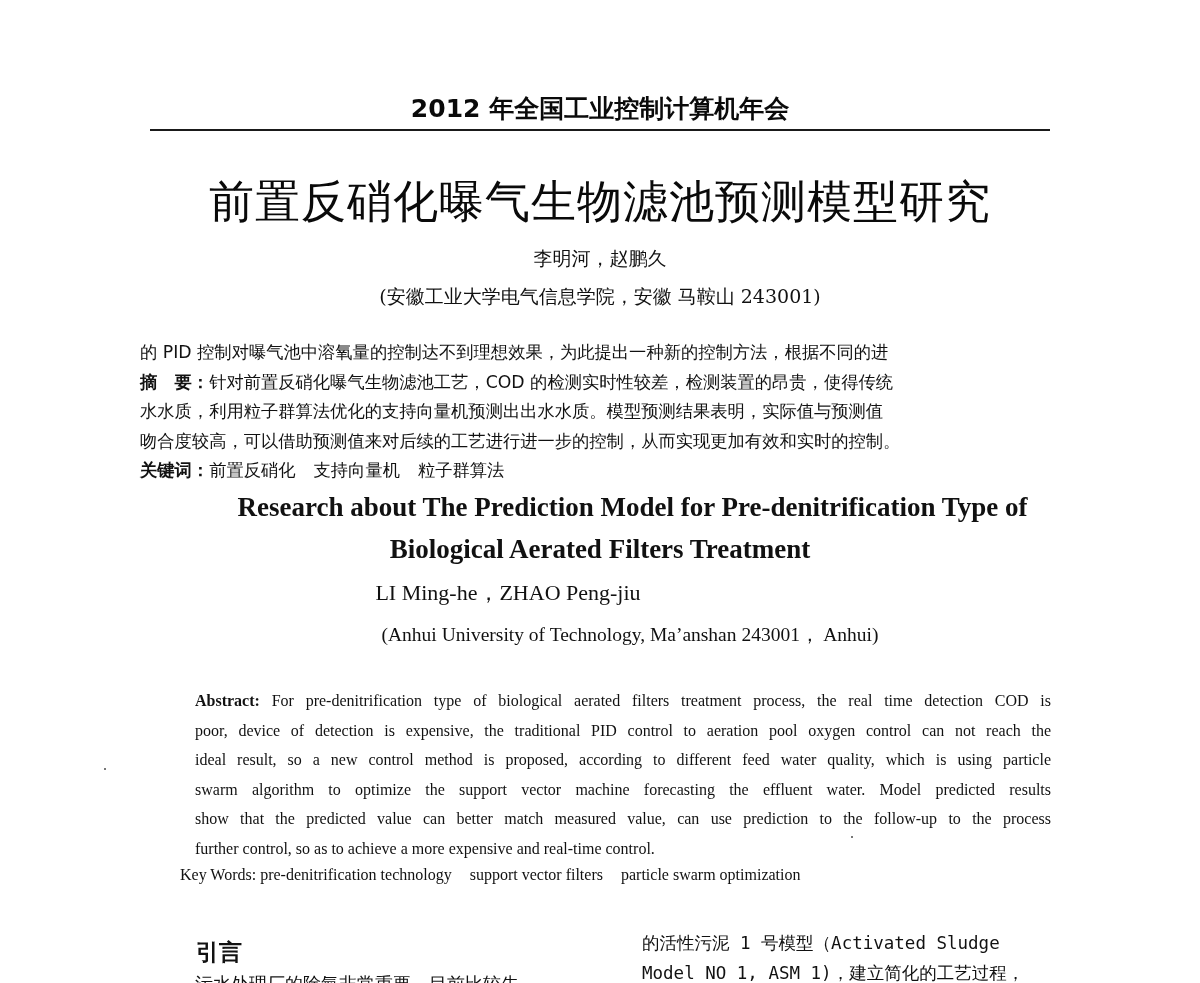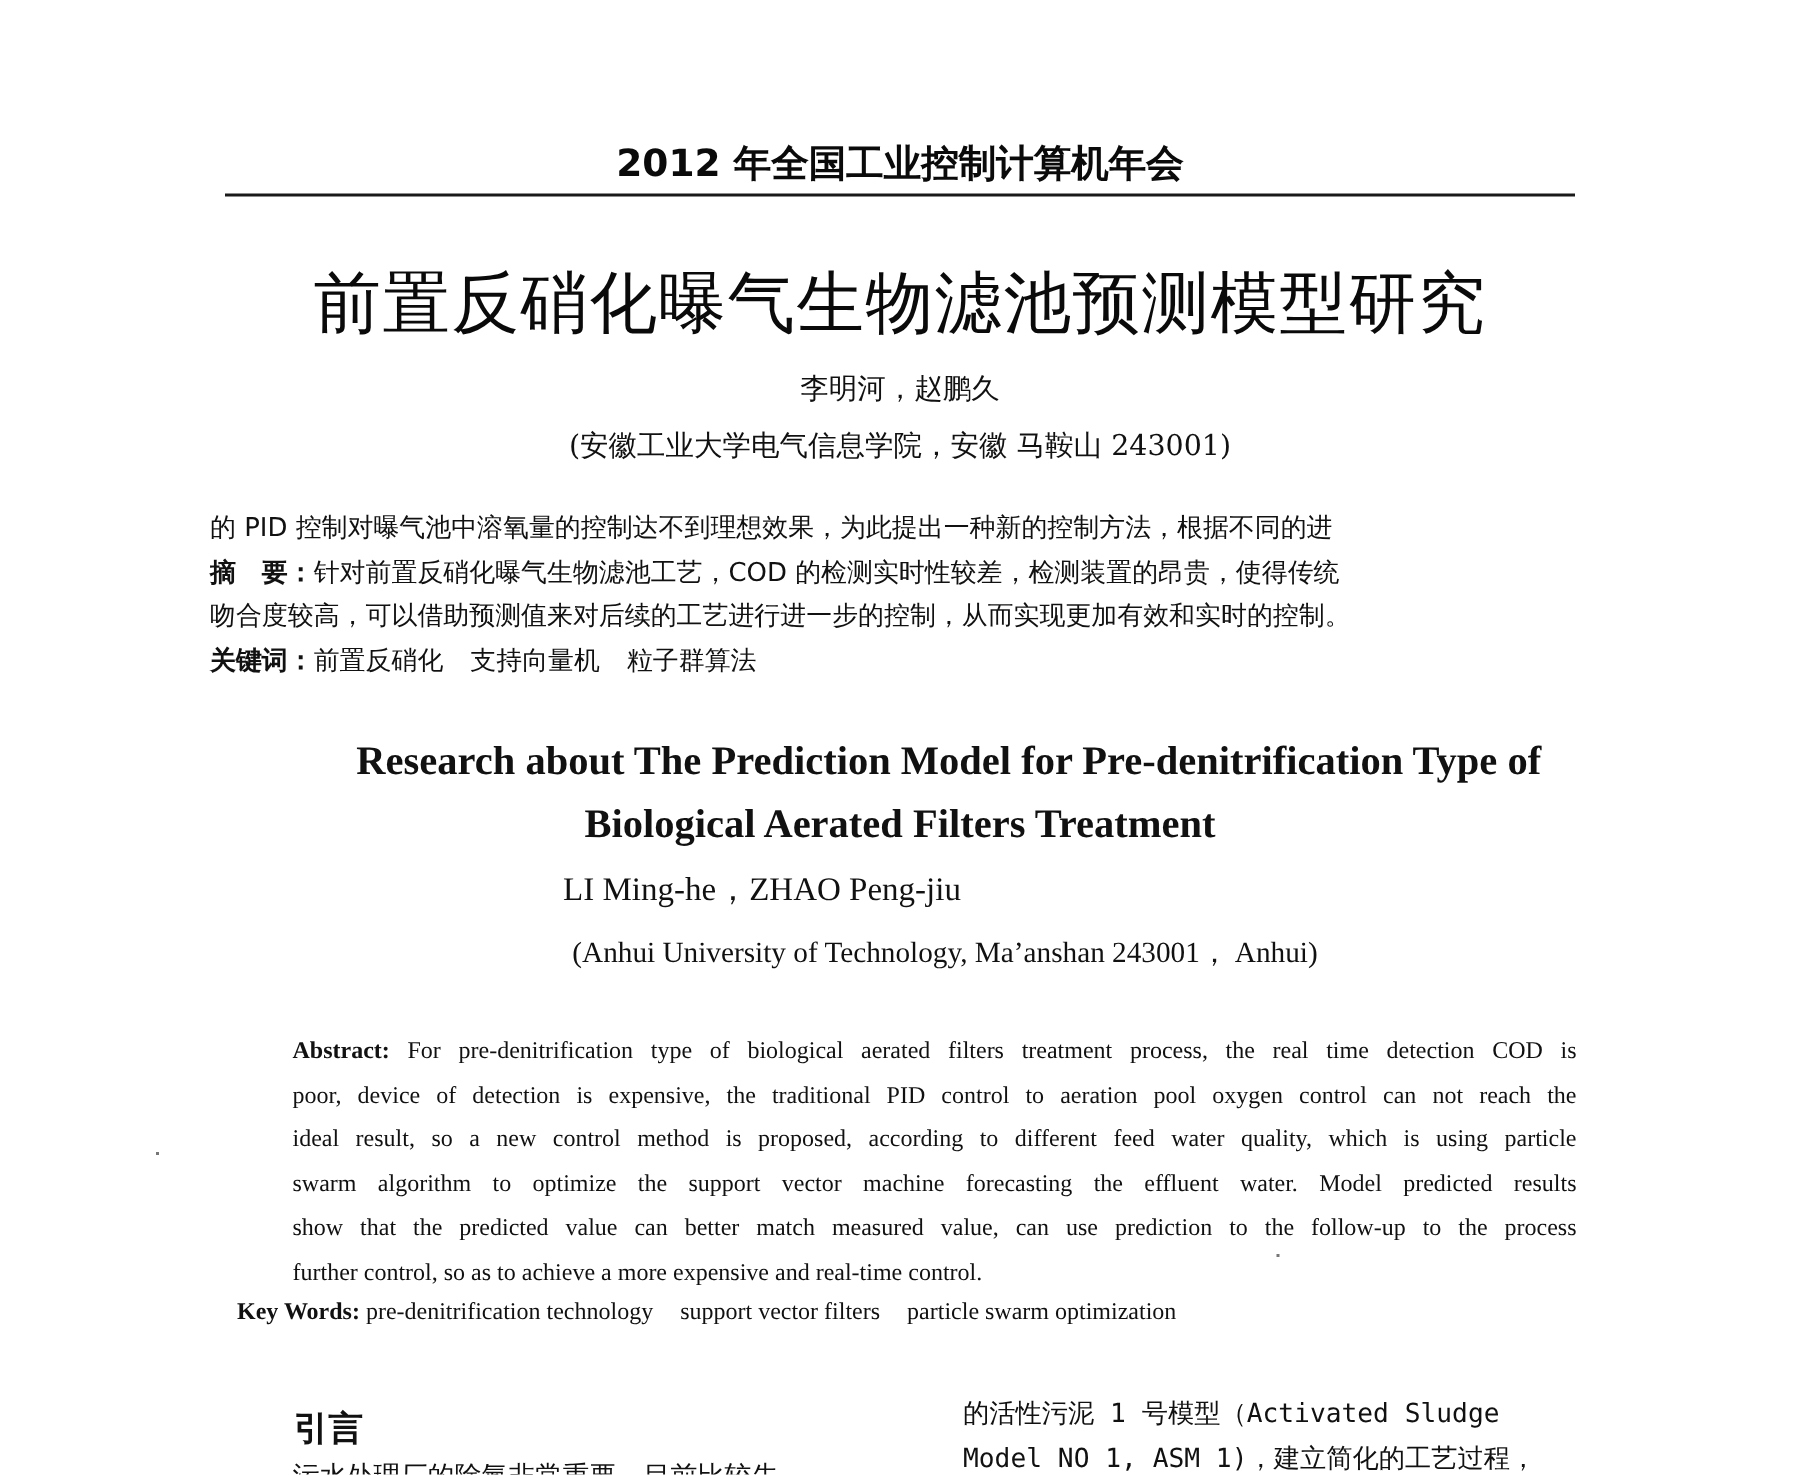--- a/index.html
+++ b/index.html
@@ -63,21 +63,21 @@
       font-family: "Liberation Serif", serif; font-size: 16px; line-height: 29.5px;
     }
     .en-line { display: block; white-space: nowrap; text-align: justify; text-align-last: justify; }
     .en-line.last { text-align-last: left; }
     .en-abstract .label { font-weight: bold; }
 
     .en-keywords {
       left: 158px; top: 866px;
       font-family: "Liberation Serif", serif; font-size: 16px;
     }
-    .en-keywords .label { font-weight: bold; }
+    .en-keywords .label { font-weight: normal; margin-left: 22px; }
     .kw-gap { display: inline-block; width: 18px; }
 
     .section-heading {
       left: 168px; top: 937px;
       font-family: "DejaVu Sans", sans-serif; font-weight: bold; font-size: 23px; margin-left: 28px;
     }
     .body-left {
       left: 195px; top: 972px;
       font-family: "DejaVu Sans", sans-serif; font-size: 18px;
     }
@@ -96,20 +96,21 @@
 <div class="abs conf-header">2012 年全国工业控制计算机年会</div>
 <div class="header-rule"></div>
 
 <div class="abs cn-title">前置反硝化曝气生物滤池预测模型研究</div>
 <div class="abs cn-authors">李明河，赵鹏久</div>
 <div class="abs cn-affil">(安徽工业大学电气信息学院，安徽 马鞍山 243001)</div>
 
 <div class="abs cn-abstract">
   <span class="cn-line">的 PID 控制对曝气池中溶氧量的控制达不到理想效果，为此提出一种新的控制方法，根据不同的进</span>
   <span class="cn-line"><span class="label">摘　要：</span><span>针对前置反硝化曝气生物滤池工艺，COD 的检测实时性较差，检测装置的昂贵，使得传统</span></span>
+  <span class="cn-line">水水质，利用粒子群算法优化的支持向量机预测出出水水质。模型预测结果表明，实际值与预测值</span>
   <span class="cn-line">吻合度较高，可以借助预测值来对后续的工艺进行进一步的控制，从而实现更加有效和实时的控制。</span>
   <span class="cn-line"><span class="label">关键词：</span><span>前置反硝化</span><span class="kw-gap"></span><span>支持向量机</span><span class="kw-gap"></span><span>粒子群算法</span></span>
 </div>
 
 <div class="abs en-title l1">Research about The Prediction Model for Pre-denitrification Type of</div>
 <div class="abs en-title l2">Biological Aerated Filters Treatment</div>
 <div class="abs en-authors">LI Ming-he，ZHAO Peng-jiu</div>
 <div class="abs en-affil">(Anhui University of Technology, Ma’anshan 243001， Anhui)</div>
 
 <div class="abs en-abstract">

